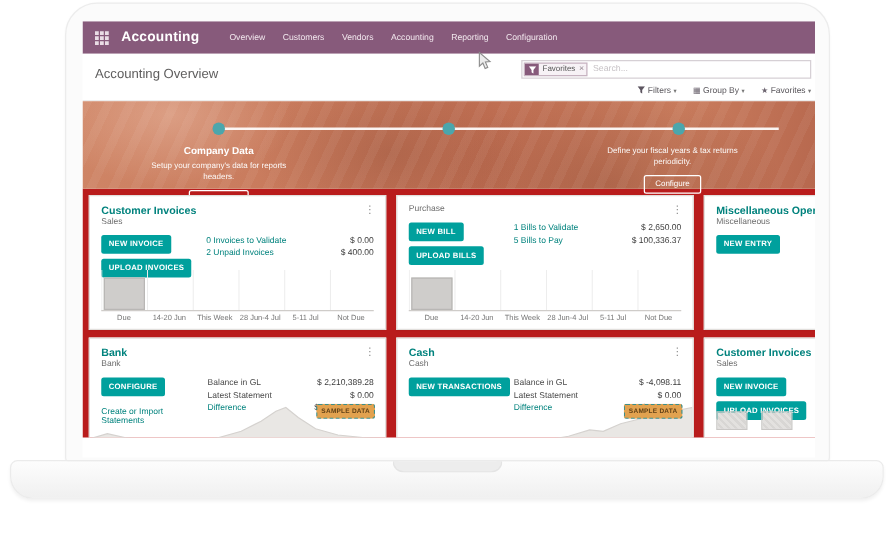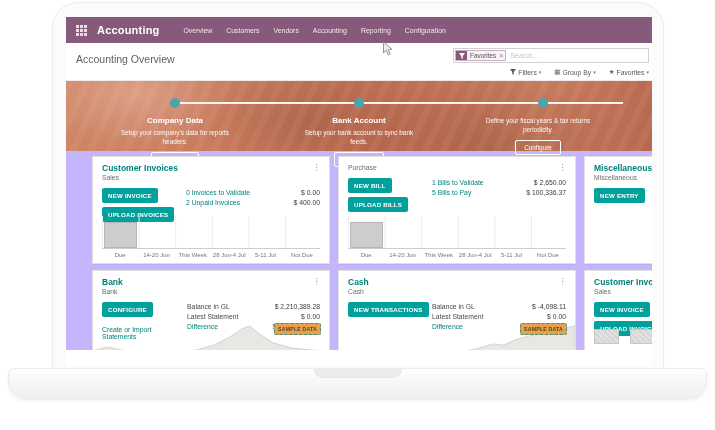--- a/index.html
+++ b/index.html
@@ -23,21 +23,21 @@
   .navbar { height:26px; background:#875a7b; display:flex; align-items:center; padding:0 10px; }
   .apps-icon { display:grid; grid-template-columns:repeat(3,3px); grid-gap:1px; margin-right:10px; }
   .apps-icon i { width:3px; height:3px; background:#e9dce5; }
   .brand { color:#fff; font-size:11px; font-weight:bold; letter-spacing:.2px; margin-right:24px; }
   .menu { display:flex; gap:14px; }
   .menu-item { color:#f2e8ee; font-size:6.9px; cursor:default; }
 
   
   .controls { height:38px; position:relative; background:#fff; border-bottom:1px solid #ececec; }
   .cp-title { position:absolute; left:10px; top:10px; font-size:10.5px; color:#5f5e5e; }
-  .searchbox { position:absolute; right:3px; top:5px; width:196px; height:15px;
+  .searchbox { position:absolute; right:3px; top:5px; width:232px; height:15px;
                border:1px solid #d6d0d5; background:#fff; display:flex; align-items:center; padding:1px; }
   .facet { display:inline-flex; align-items:stretch; border:1px solid #c7b3c1; background:#f7f2f6; height:11px; }
   .facet-icon { width:11px; background:#875a7b; display:flex; align-items:center; justify-content:center; }
   .facet-label { font-size:6.4px; color:#555; padding:0 3px; line-height:9px; }
   .facet-x { font-size:7px; color:#8b7f88; padding:0 2px 0 0; line-height:9px; cursor:pointer; }
   .search-input { border:none; outline:none; flex:1; min-width:10px; font-size:7px; color:#444; padding-left:4px;
                   font-family:"Liberation Sans",sans-serif; background:transparent; }
   .search-input::placeholder { color:#c7c2c6; }
   .filter-row { position:absolute; right:3px; top:25px; display:flex; gap:13px; align-items:center; }
   .fbtn { display:flex; align-items:center; gap:2px; font-size:6.8px; color:#58555a; cursor:pointer; }
@@ -57,21 +57,21 @@
   .dot1 { left:104px; } .dot2 { left:288px; } .dot3 { left:472px; }
   .step { position:absolute; top:35px; width:150px; text-align:center; }
   .step1 { left:34px; } .step2 { left:218px; } .step3 { left:397px; }
   .step-title { font-size:8px; font-weight:bold; margin-bottom:3px; }
   .step-desc { font-size:6.4px; line-height:1.45; opacity:.96; padding:0 14px; }
   .step-btn { margin-top:5px; display:inline-block; border:1px solid #fff; color:#fff; font-size:6.4px;
               padding:3px 8px; background:transparent; border-radius:2px; cursor:pointer;
               font-family:"Liberation Sans",sans-serif; }
 
   
-  .dashboard { height:199px; background:#c4b5fd; padding:5px 0 0 26px;
+  .dashboard { height:199px; background:#b91c1c; padding:5px 0 0 5px;
                display:grid; grid-template-columns:238px 238px 238px; grid-auto-rows:108px;
                gap:6px 8px; overflow:hidden; align-content:start; }
   .card { background:#fff; border:1px solid #e2dfdc; position:relative; overflow:hidden;
           box-shadow:0 1px 1px rgba(0,0,0,.04); }
   .card-pad { padding:6px 9px 0; }
   .card-title { color:#00827d; font-size:8.5px; font-weight:bold; }
   .kebab { position:absolute; right:8px; top:5px; color:#8a8a8a; font-size:8.5px; cursor:pointer; }
   .card-sub { font-size:6.8px; color:#6d6d6d; margin-top:1px; }
   .card-body { display:flex; margin-top:7px; }
   .btn-col { display:flex; flex-direction:column; align-items:flex-start; gap:4px; }
@@ -179,25 +179,20 @@
       <div class="timeline"></div>
       <span class="dot dot1"></span>
       <span class="dot dot2"></span>
       <span class="dot dot3"></span>
 
       <div class="step step1">
         <div class="step-title">Company Data</div>
         <div class="step-desc">Setup your company's data for reports headers.</div>
         <button class="step-btn">Let's start!</button>
       </div>
-      <div class="step step2">
-        <div class="step-title">Bank Account</div>
-        <div class="step-desc">Setup your bank account to sync bank feeds.</div>
-        <button class="step-btn">Add a bank</button>
-      </div>
       <div class="step step3">
         <div class="step-desc">Define your fiscal years &amp; tax returns periodicity.</div>
         <button class="step-btn">Configure</button>
       </div>
     </div>
 
     <div class="dashboard">
 
       <div class="card">
         <div class="card-pad">

